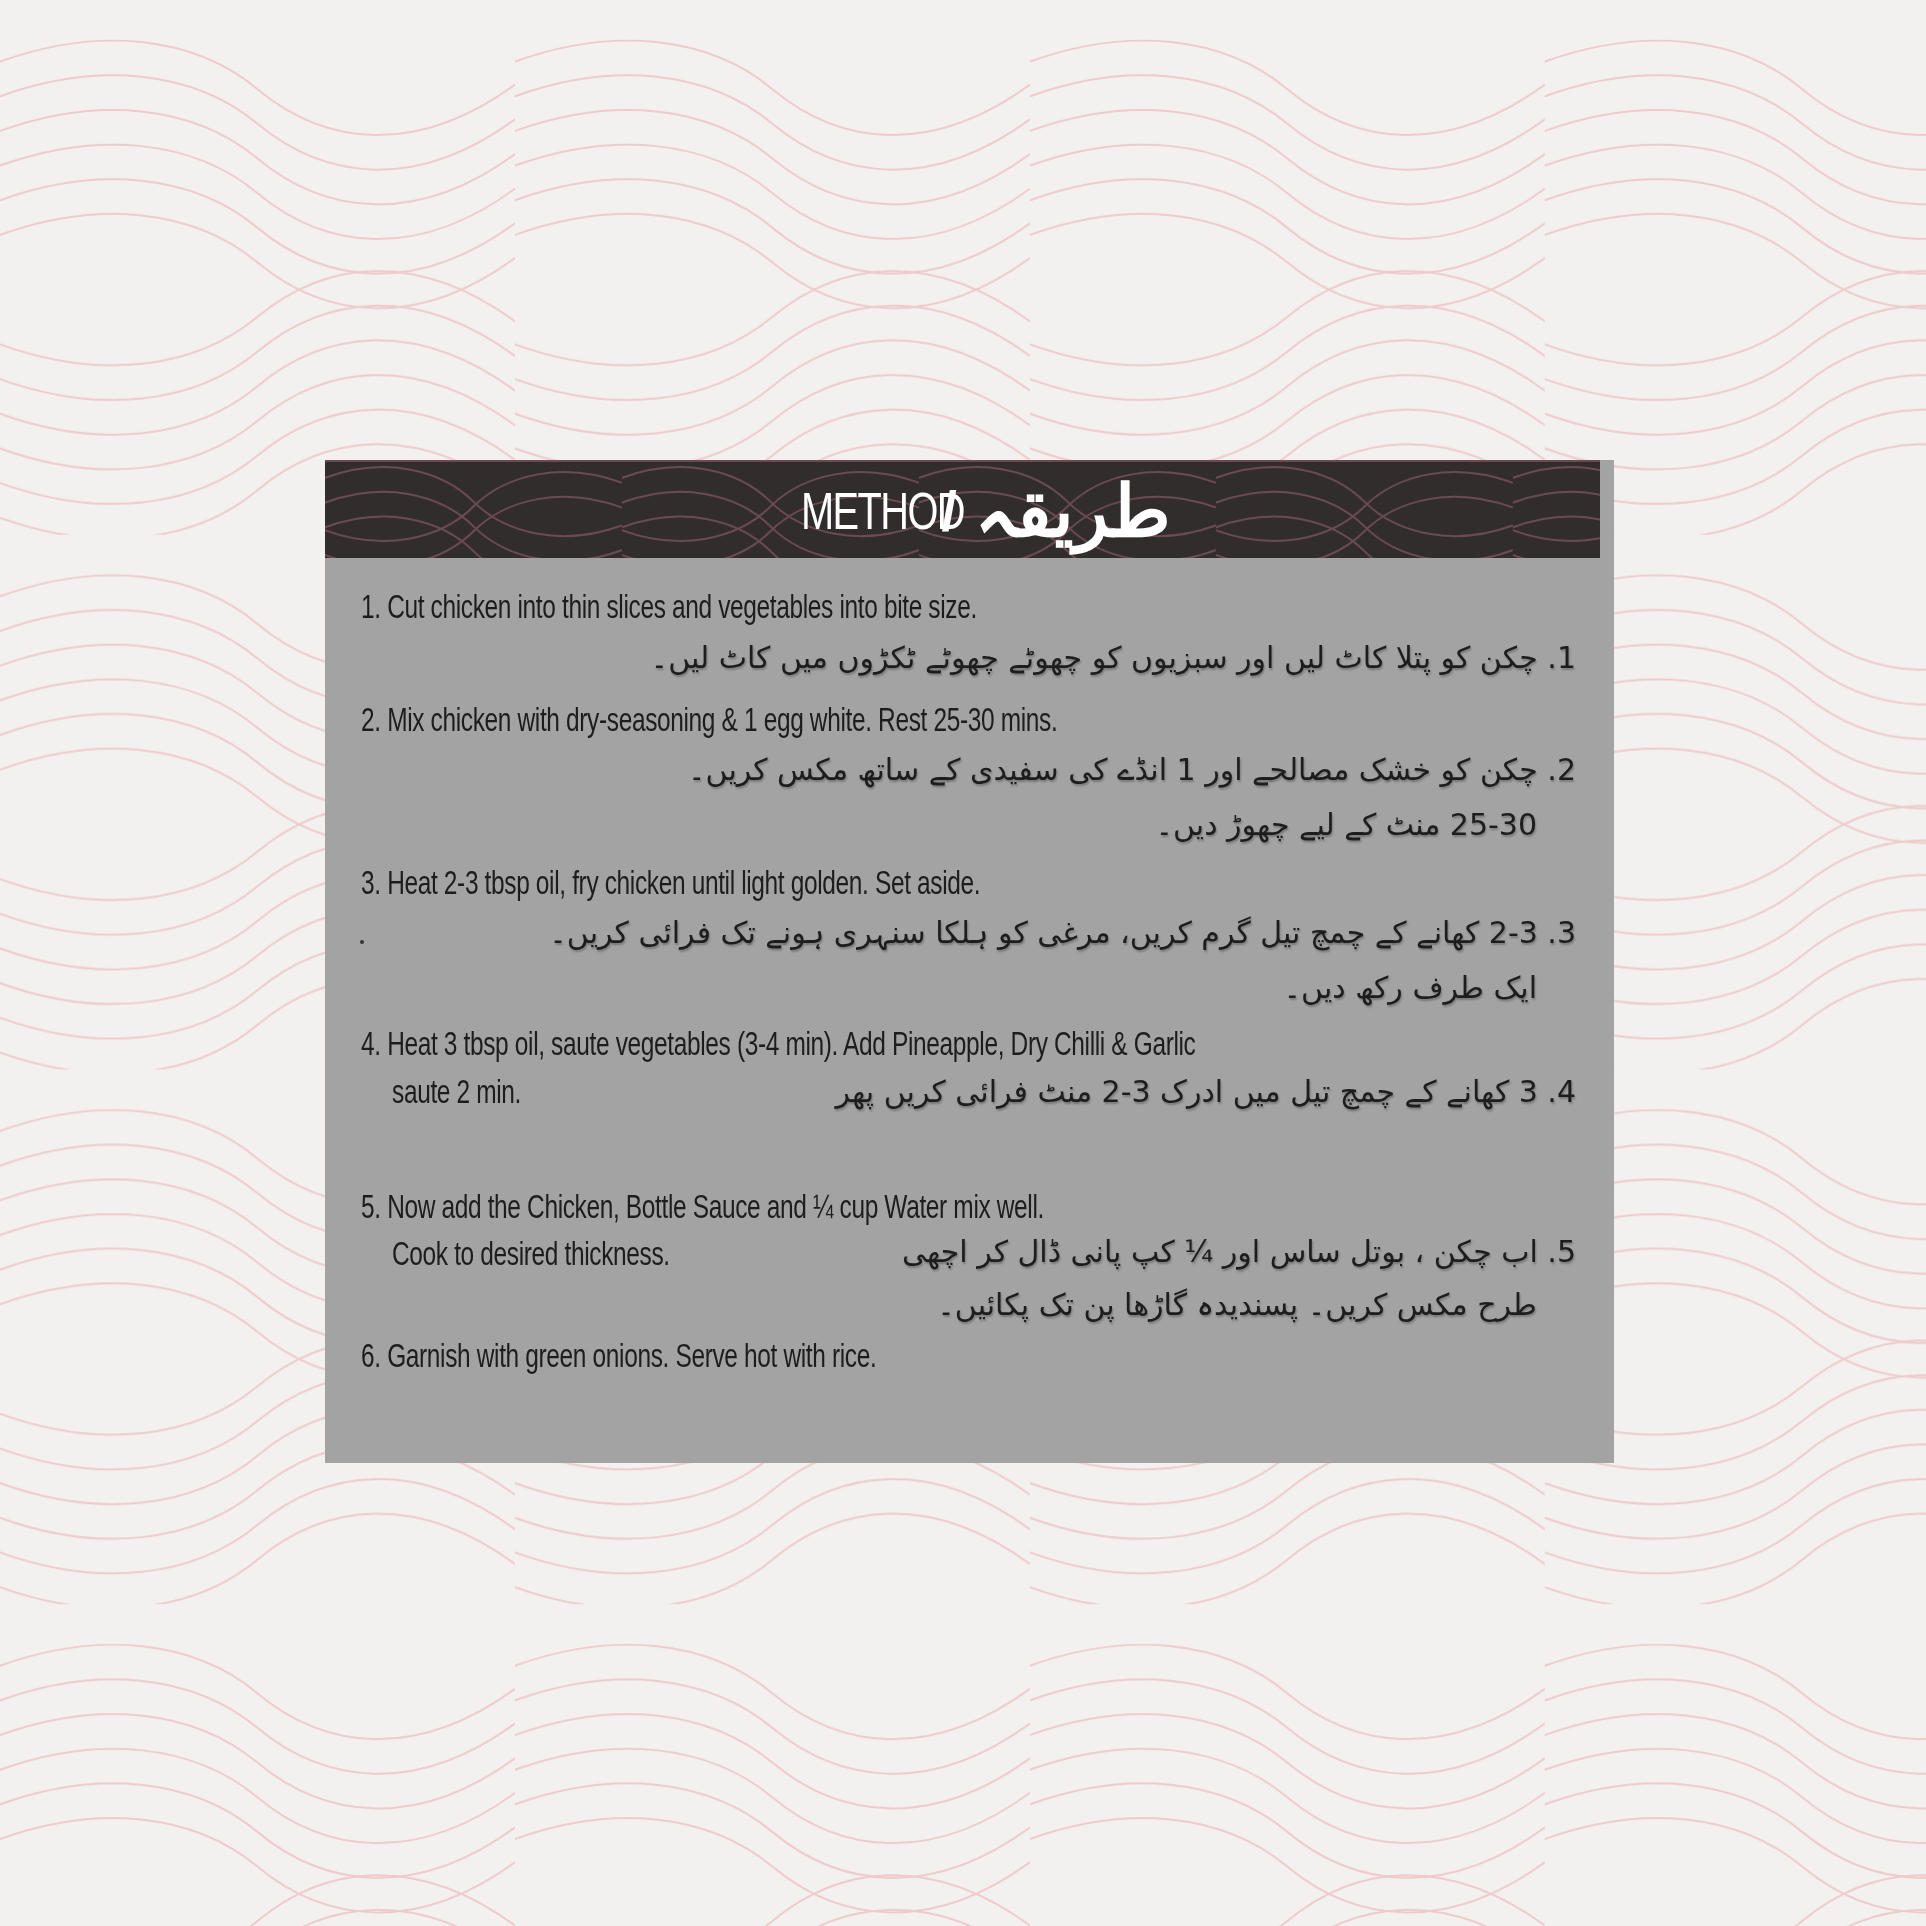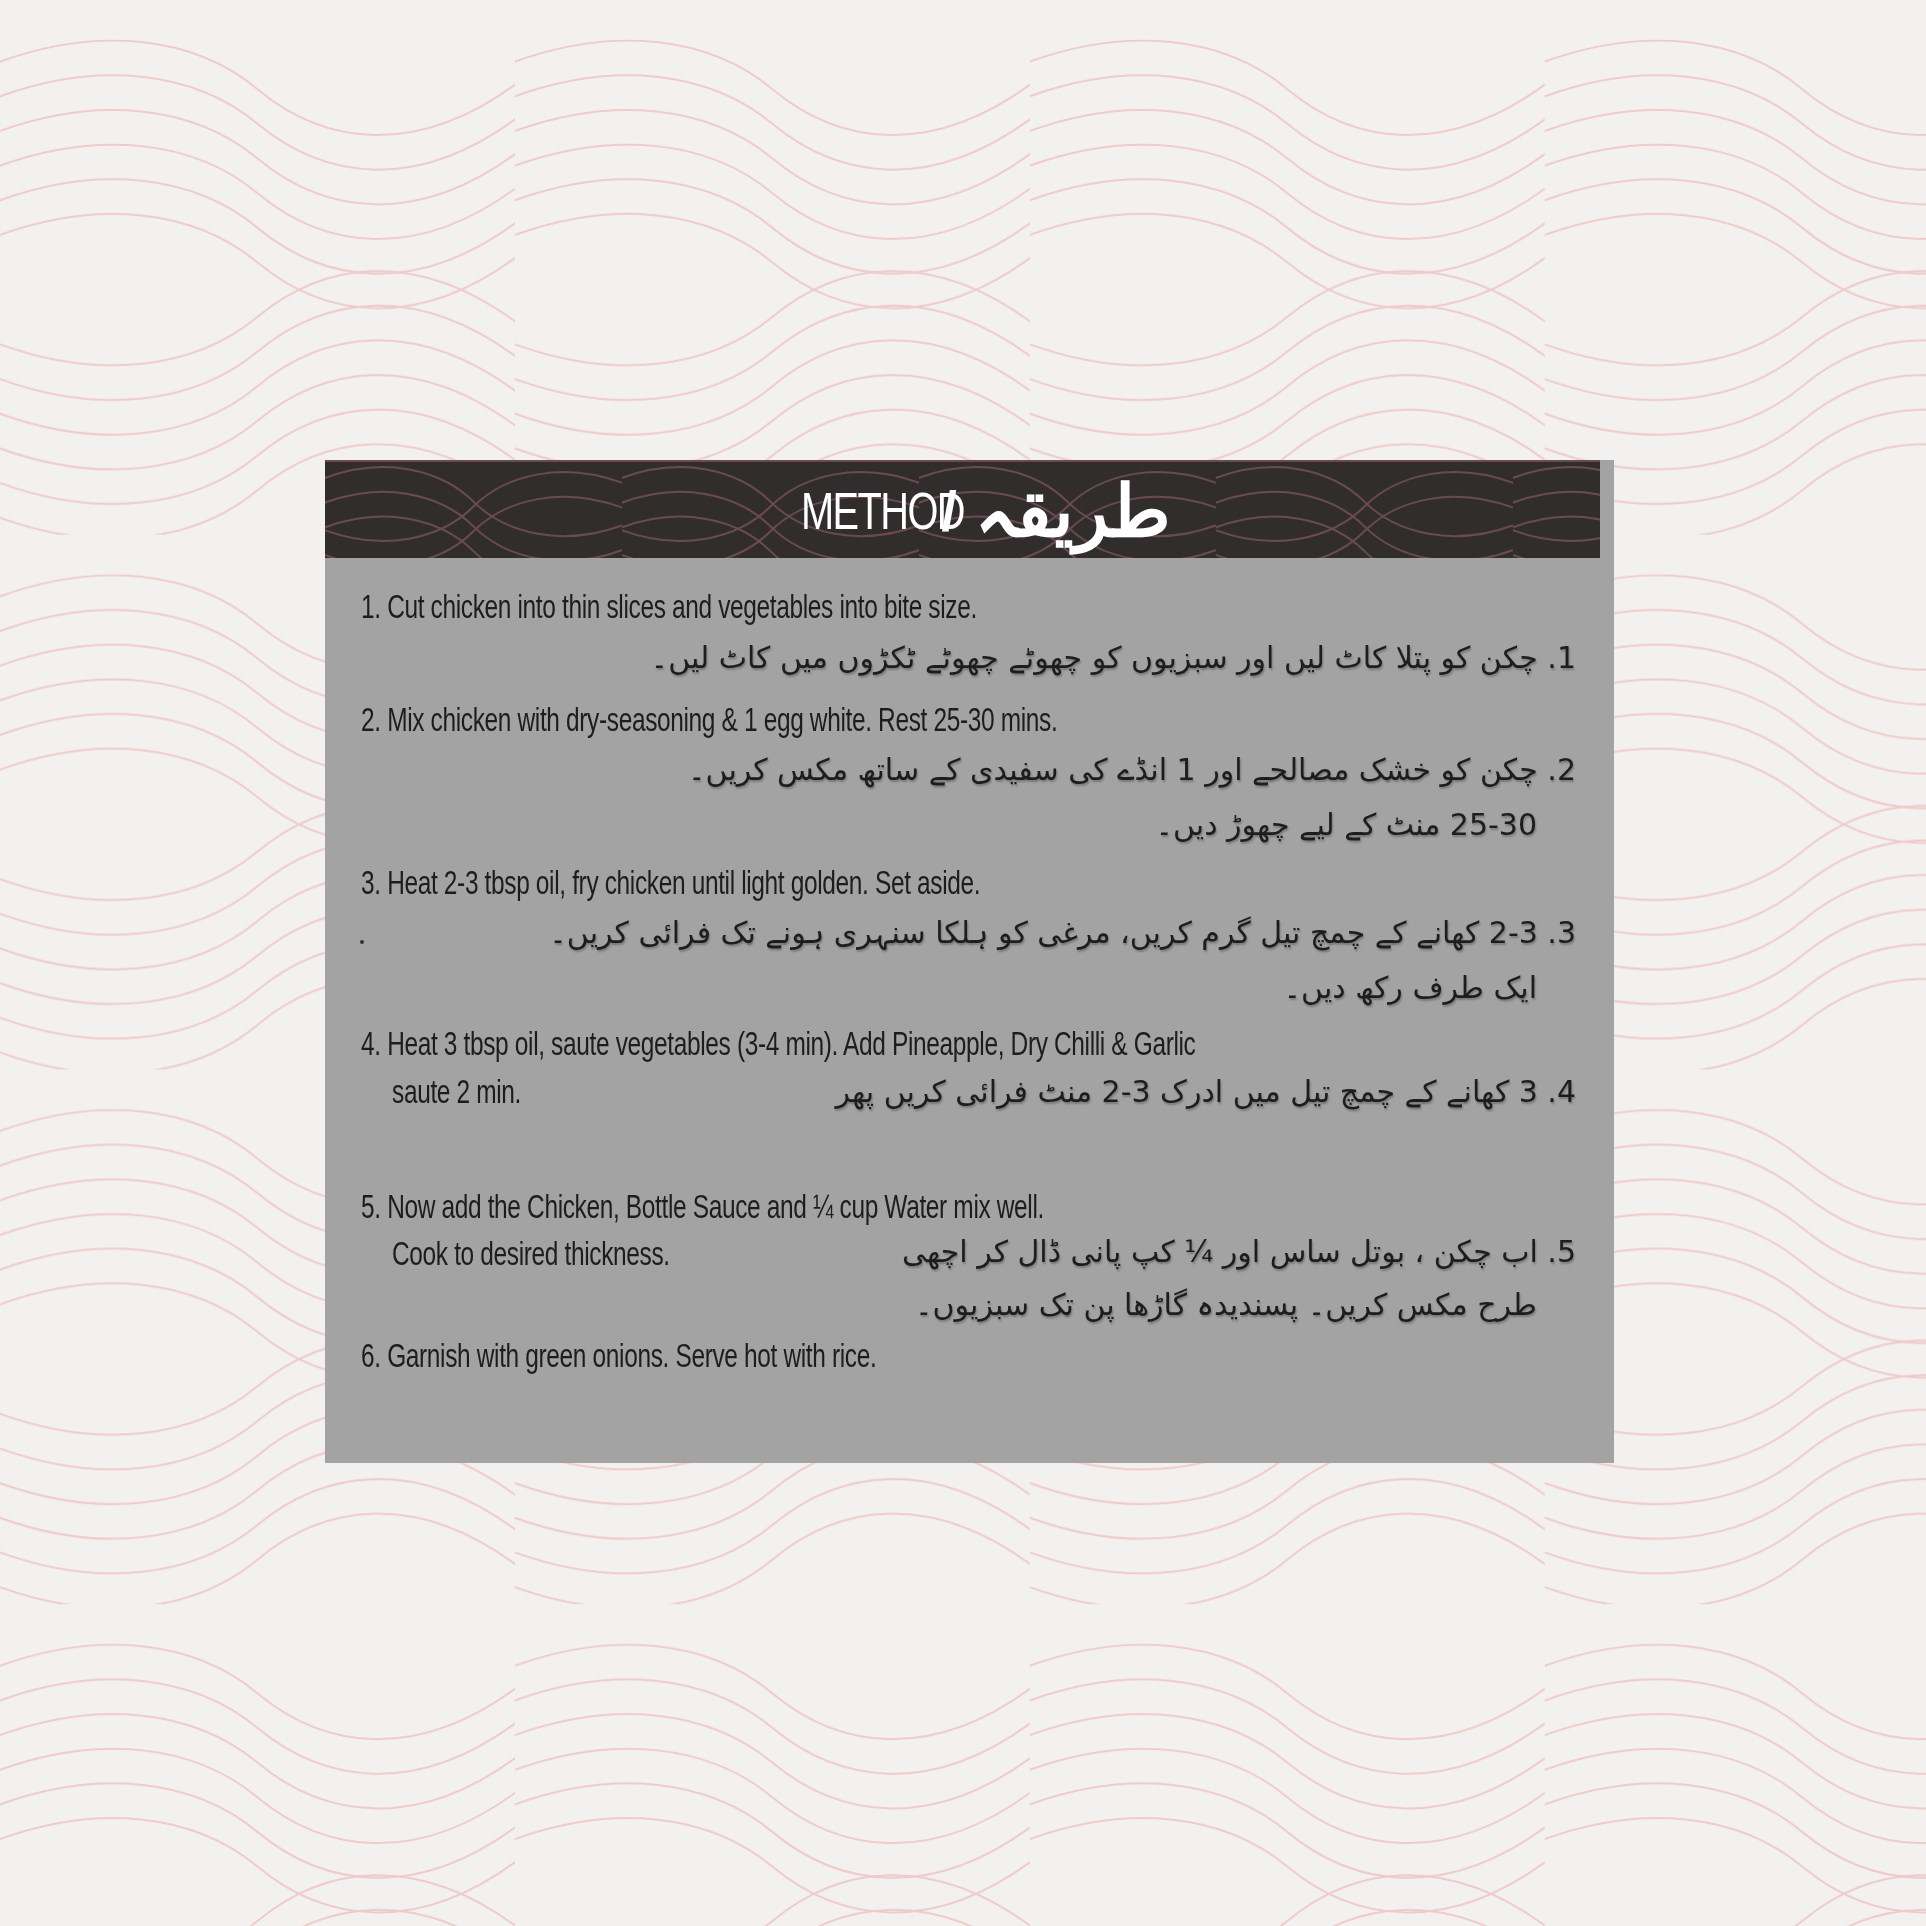--- a/index.html
+++ b/index.html
@@ -106,17 +106,17 @@
   <div class="stray-dot"></div>
   <div class="step-ur" style="top:510px; right:77px;">ایک طرف رکھ دیں۔</div>
 
   <div class="step-en" style="top:564px;">4. Heat 3 tbsp oil, saute vegetables  (3-4 min). Add Pineapple, Dry Chilli &amp; Garlic</div>
   <div class="step-en" style="top:612px; left:67px;">saute 2 min.</div>
   <div class="step-ur" style="top:614px;">4. 3 کھانے کے چمچ تیل میں ادرک 3-2 منٹ فرائی کریں پھر</div>
 
   <div class="step-en" style="top:727px;">5. Now add the Chicken, Bottle Sauce and ¼ cup Water mix well.</div>
   <div class="step-en" style="top:774px; left:67px;">Cook to desired thickness.</div>
   <div class="step-ur" style="top:774px;">5. اب چکن ، بوتل ساس اور ¼ کپ پانی ڈال کر اچھی</div>
-  <div class="step-ur" style="top:827px; right:77px;">طرح مکس کریں۔ پسندیدہ گاڑھا پن تک سبزیوں۔</div>
+  <div class="step-ur" style="top:827px; right:77px;">طرح مکس کریں۔ پسندیدہ گاڑھا پن تک پکائیں۔</div>
 
   <div class="step-en" style="top:876px;">6. Garnish with green onions. Serve hot with rice.</div>
 </div>
 
 
 </body></html>

